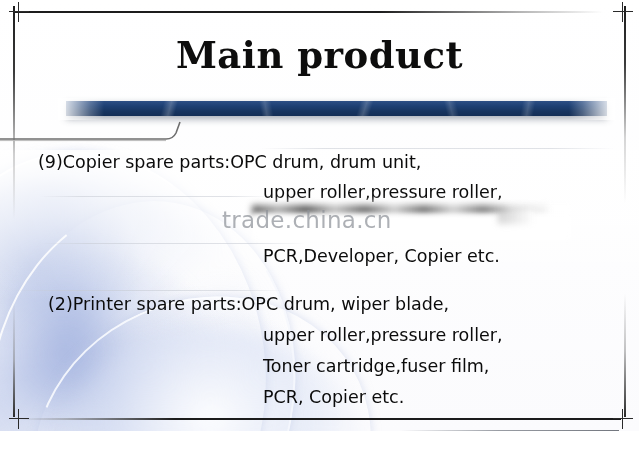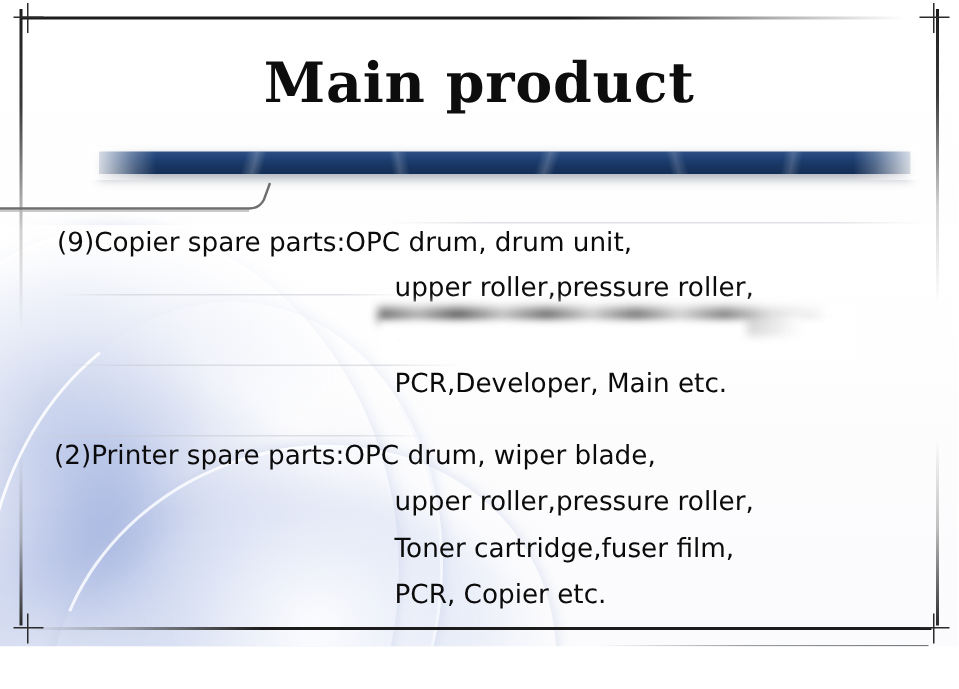--- a/index.html
+++ b/index.html
@@ -175,21 +175,21 @@
     line-height: 1;
   }
   .para { position: relative; }
   .line { position: absolute; white-space: nowrap; }
 
   .p1-l1 { left: 38px;  top: 6px; }
   .p1-l2 { left: 263px; top: 36px; }
   .p1-l3 { left: 263px; top: 66px; }
   .p1-l4 { left: 263px; top: 100px; }
 
-  .p2-l1 { left: 36px;  top: 148px; }
+  .p2-l1 { left: 48px;  top: 148px; }
   .p2-l2 { left: 263px; top: 179px; }
   .p2-l3 { left: 263px; top: 210px; text-align: center; }
   .p2-l4 { left: 263px; top: 241px; }
 
   
   .smudge { position: absolute; pointer-events: none; }
   .smudge-band {
     left: 253px; top: 198px; width: 318px; height: 17px;
     background: linear-gradient(180deg, rgba(255,255,255,0.05) 0%, rgba(255,255,255,0.75) 38%, rgba(255,255,255,0.97) 100%);
     filter: blur(2.2px);
@@ -266,31 +266,32 @@
     <path d="M0 21 L166 21 L166 21 Q173 21 176 15 L180 4" fill="none" stroke="#6e6e6e" stroke-width="1.6"></path>
     <path d="M0 22.6 L166 22.6" fill="none" stroke="#b9b9b9" stroke-width="1"></path>
   </svg>
 
   <div class="body-text">
 
     <div class="para">
       <div class="line p1-l1">(9)Copier spare parts:OPC drum, drum unit,</div>
       <div class="line p1-l2">upper roller,pressure roller,</div>
       <div class="line p1-l3">,</div>
-      <div class="line p1-l4">PCR,Developer, Main etc.</div>
+      <div class="line p1-l4">PCR,Developer, Copier etc.</div>
     </div>
 
     <div class="para">
       <div class="line p2-l1">(2)Printer spare parts:OPC drum, wiper blade,</div>
       <div class="line p2-l2">upper roller,pressure roller,</div>
       <div class="line p2-l3">Toner cartridge,fuser film,</div>
       <div class="line p2-l4">PCR, Copier etc.</div>
     </div>
 
   </div>
 
   <div class="smudge smudge-band"></div>
   <div class="smudge smudge-dark"></div>
   <div class="smudge smudge-wipe"></div>
   <div class="smudge smudge-tail"></div>
 
+  <div class="watermark">trade.china.cn</div>
 
 </div>
 
 </body></html>

